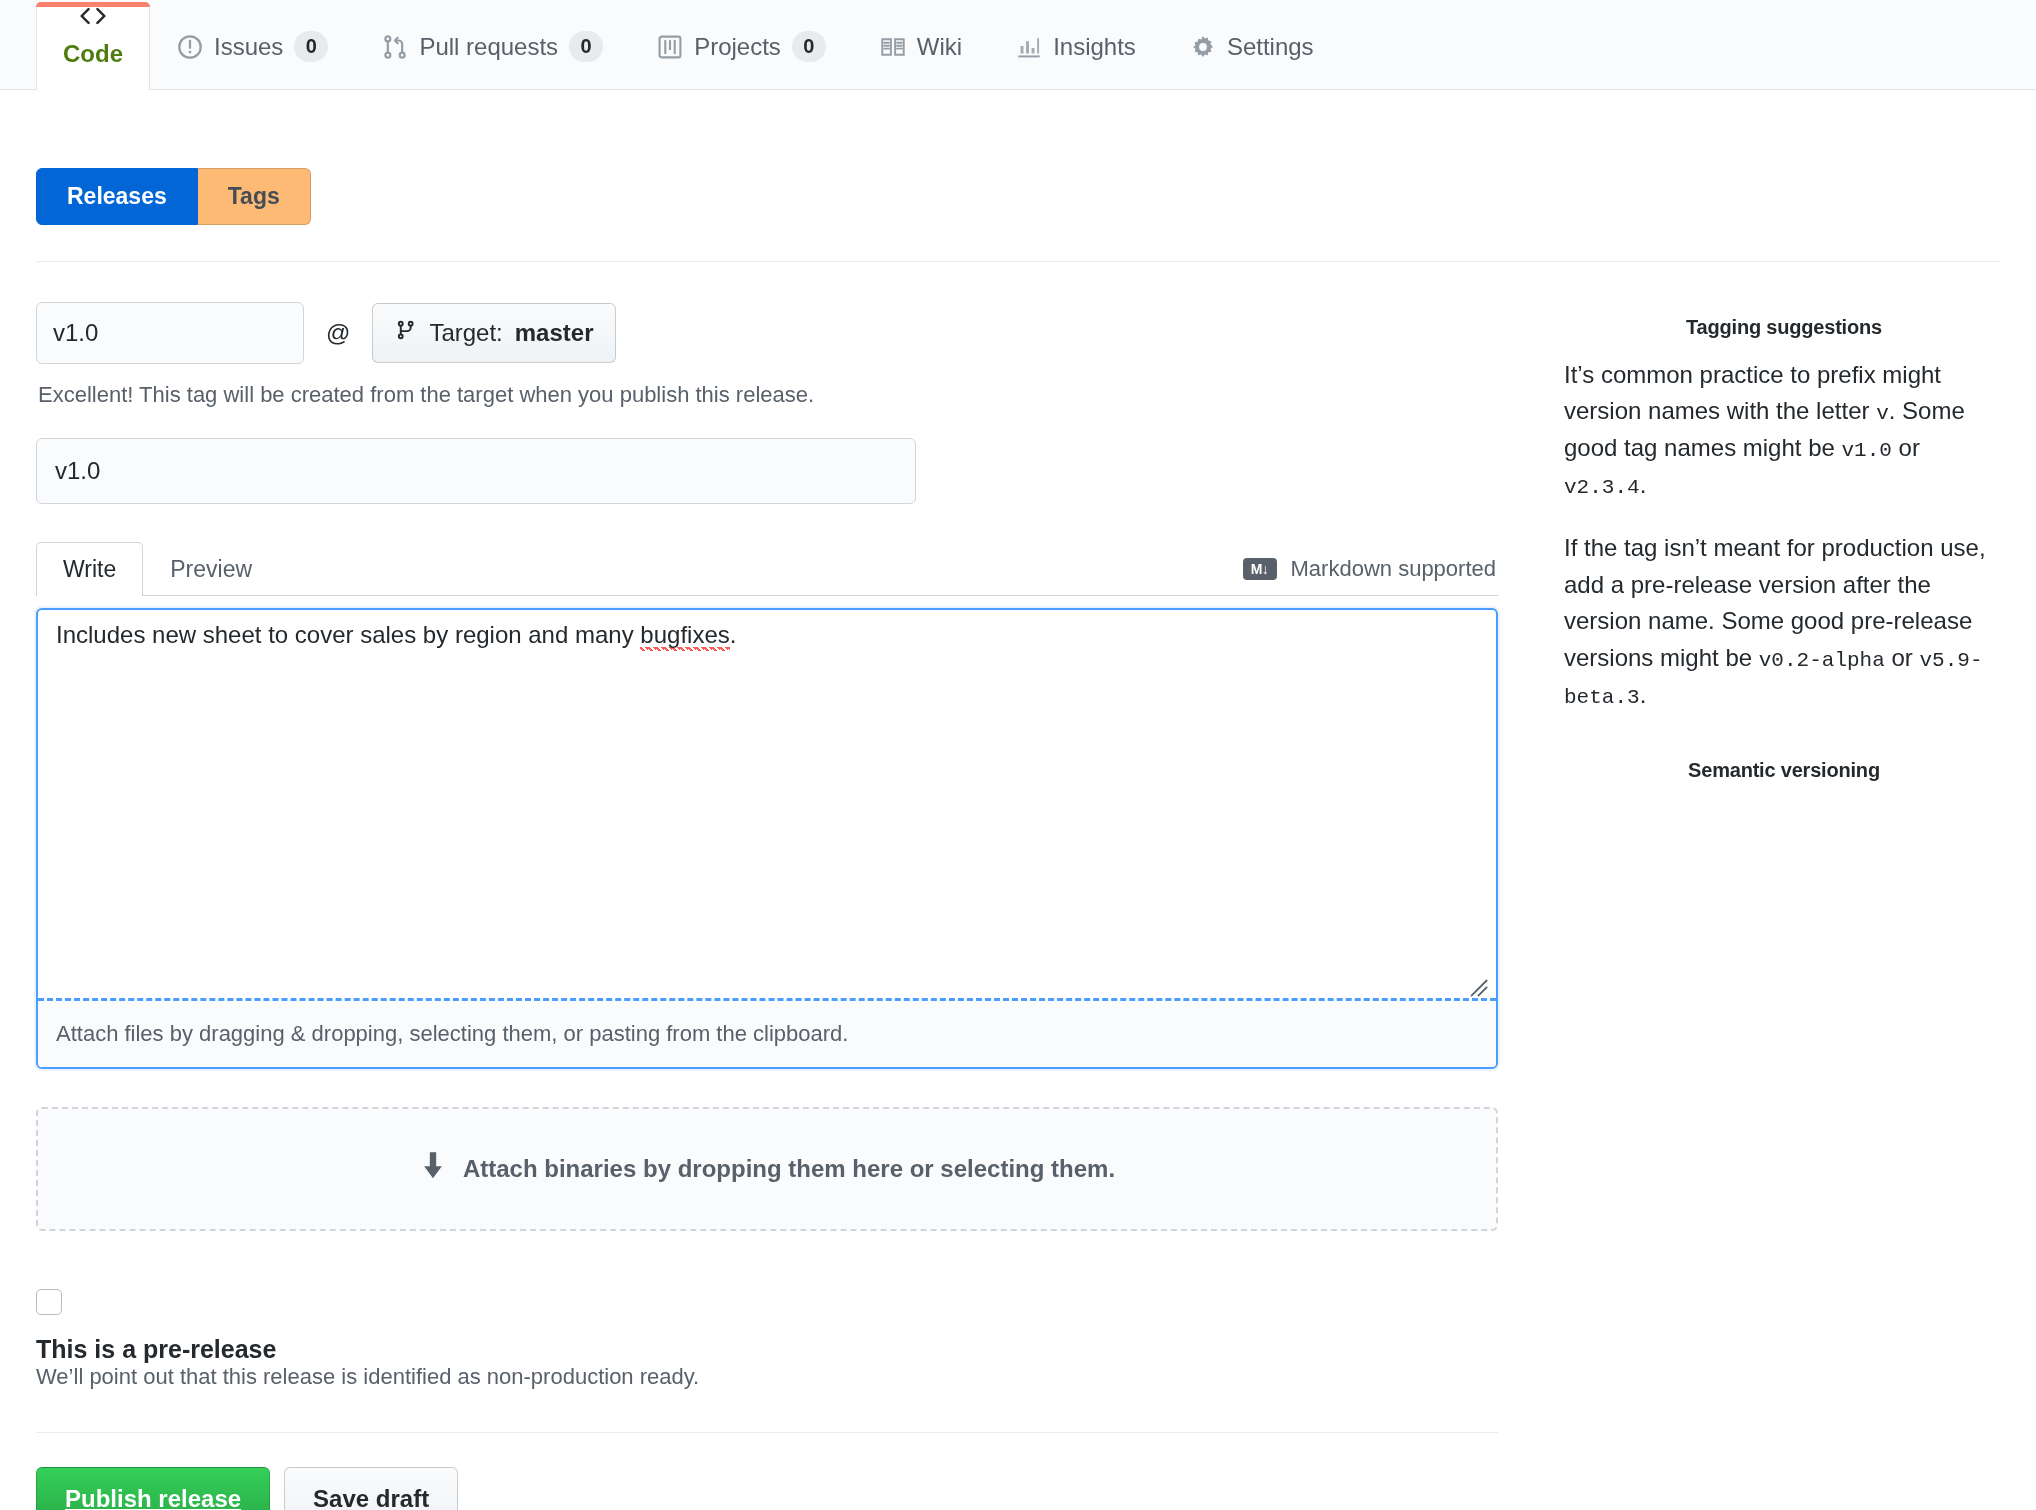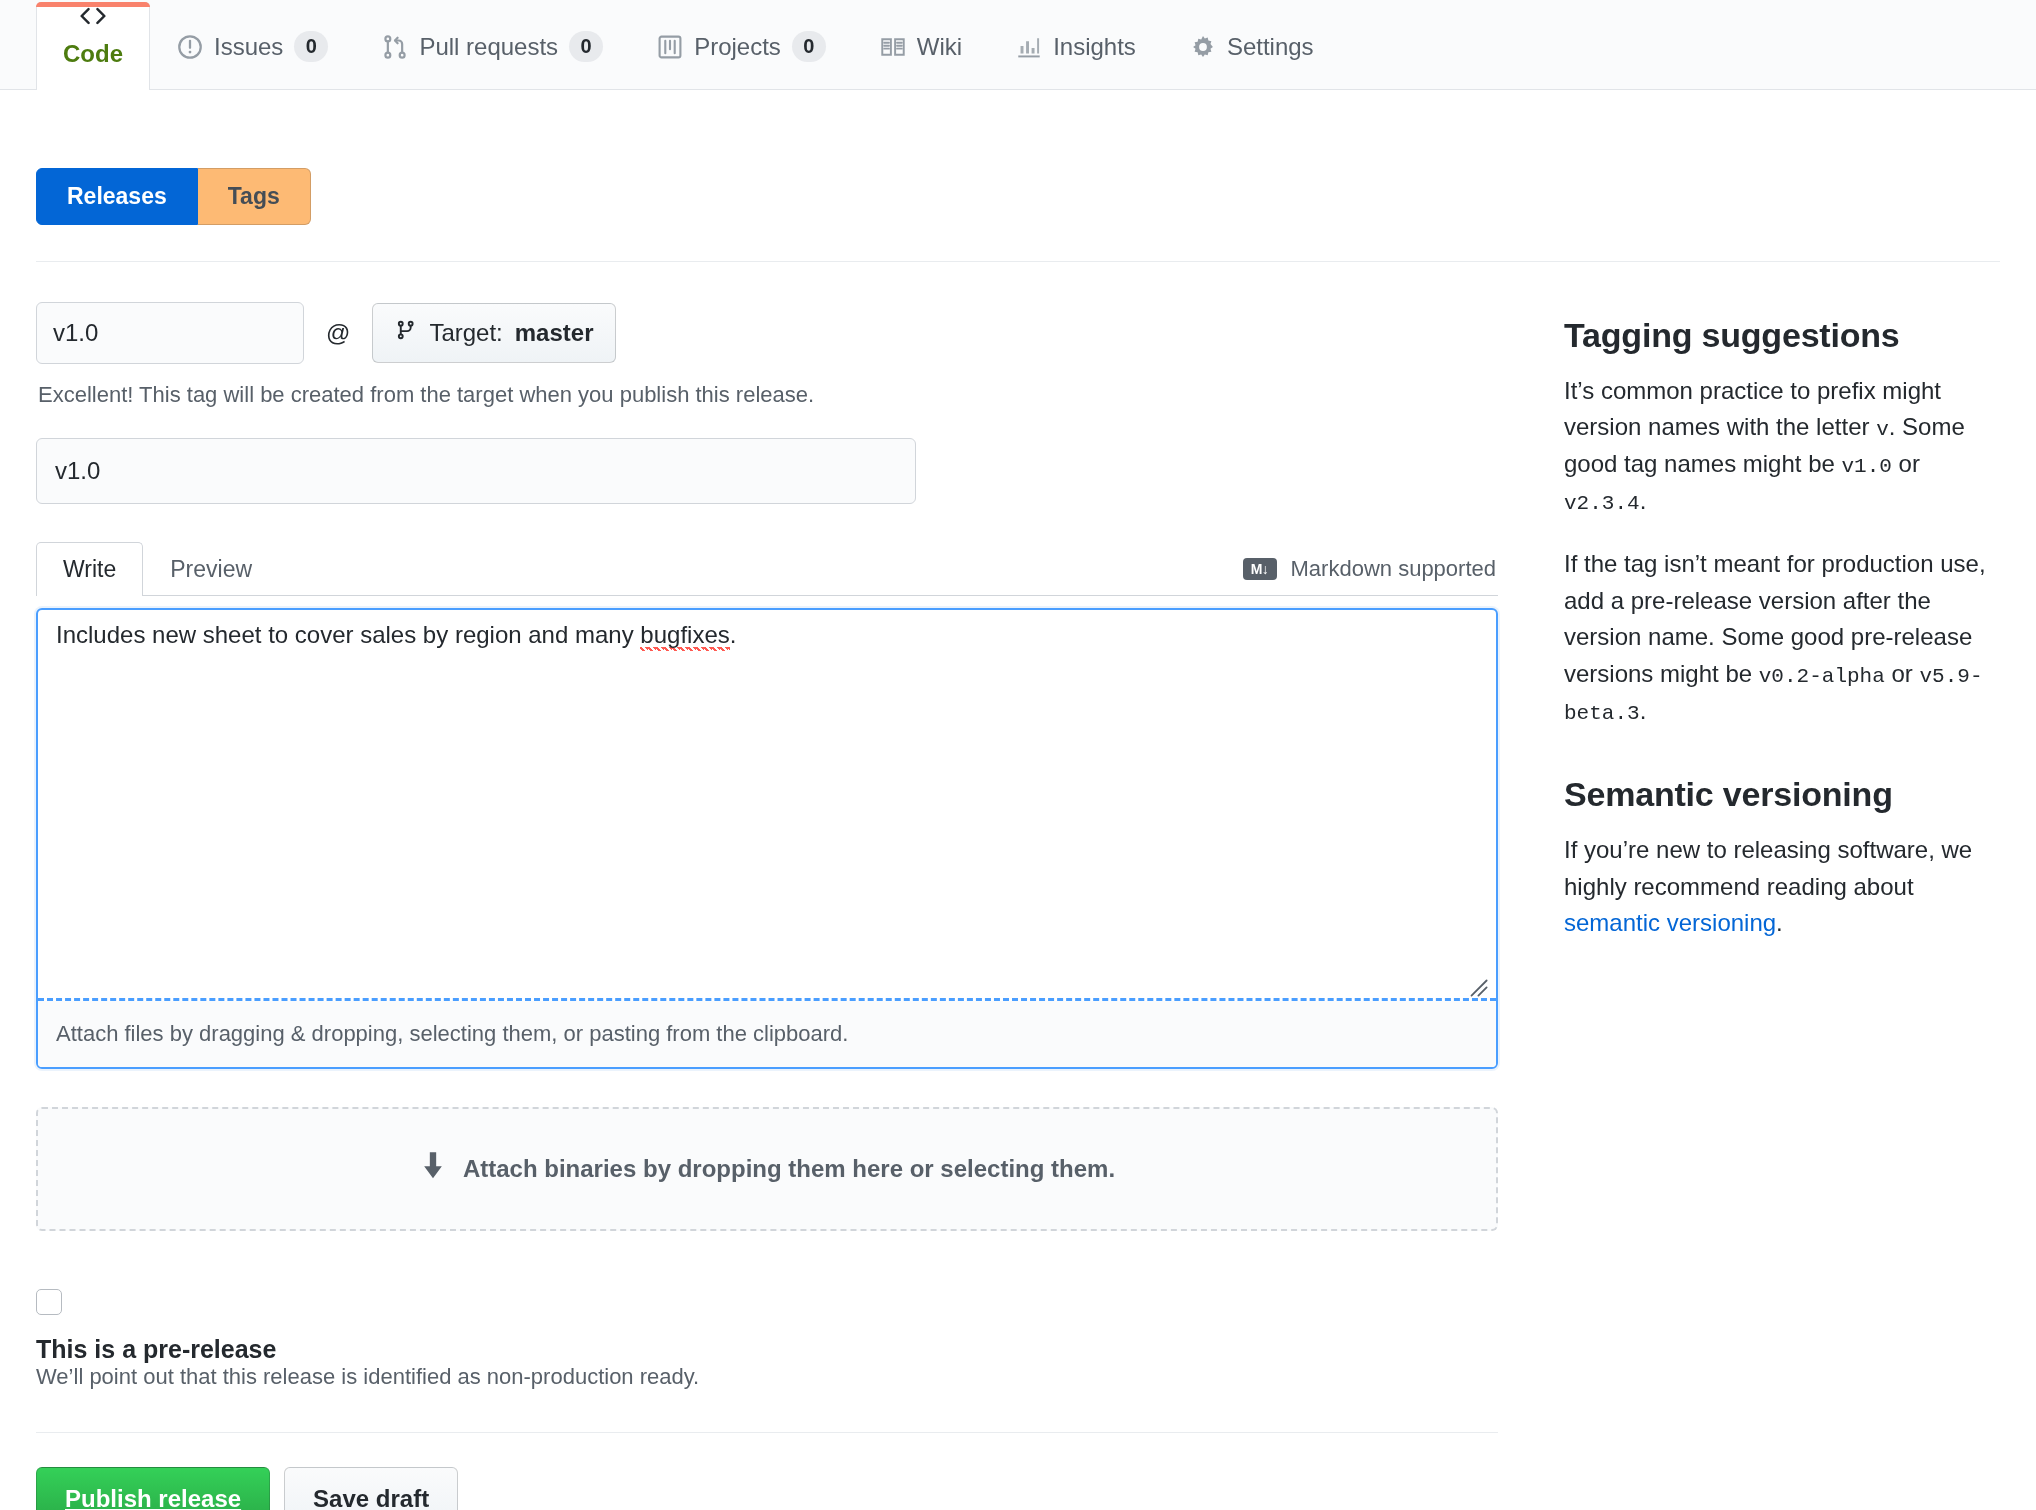--- a/index.html
+++ b/index.html
@@ -299,25 +299,26 @@
     background: linear-gradient(#fafbfc, #eff3f6);
     border: 1px solid rgba(27,31,35,0.2);
     border-radius: 6px;
     padding: 17px 28px;
     cursor: pointer;
     font-family: inherit;
   }
 
   
   .side-h {
-    font-size: 34px;
+    font-size: 20px;
     font-weight: bold;
     color: #24292e;
     margin: 0 0 18px 0;
     letter-spacing: -0.2px;
+    text-align: center;
   }
   .side-h.second { margin-top: 46px; }
   .side-p {
     font-size: 24px;
     line-height: 1.52;
     color: #24292e;
     margin: 0 0 26px 0;
   }
   .side-p .mono { font-size: 21px; }
   .side-p a { color: #0366d6; text-decoration: none; }
@@ -493,18 +494,17 @@
     <div class="col-side">
 
       <h2 class="side-h">Tagging suggestions</h2>
 
       <p class="side-p"><span>It’s common practice to prefix might version names with the letter </span><code class="mono">v</code><span>. Some good tag names might be </span><code class="mono">v1.0</code><span> or </span><code class="mono">v2.3.4</code><span>.</span></p>
 
       <p class="side-p"><span>If the tag isn’t meant for production use, add a pre-release version after the version name. Some good pre-release versions might be </span><code class="mono">v0.2-alpha</code><span> or </span><code class="mono">v5.9-beta.3</code><span>.</span></p>
 
       <h2 class="side-h second">Semantic versioning</h2>
 
-      <p class="side-p"><span>If you’re new to releasing software, we highly recommend reading about </span><a href="#">semantic versioning</a><span>.</span></p>
 
     </div>
 
   </div>
 </div>
 
 </body></html>

